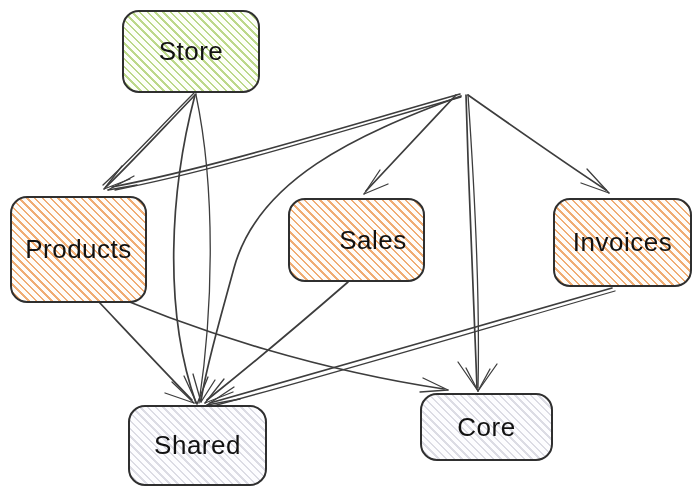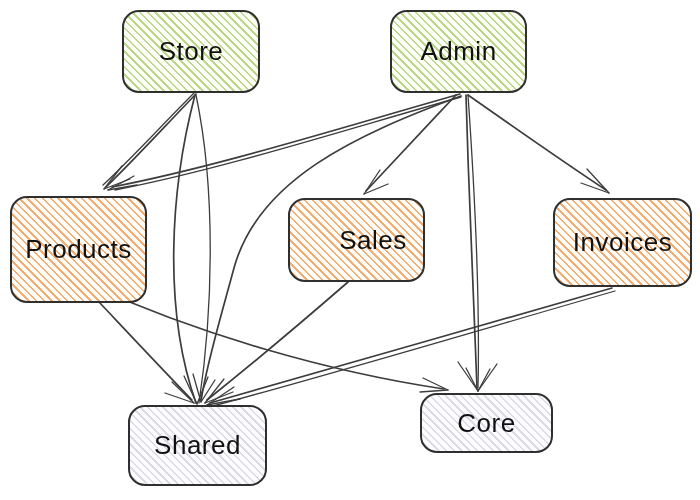--- a/index.html
+++ b/index.html
@@ -38,21 +38,21 @@
       repeating-linear-gradient(45deg, var(--util-fill,#dcdce4) 0px, var(--util-fill,#dcdce4) 1.8px,
         rgba(0,0,0,0) 1.8px, rgba(0,0,0,0) 5.5px),
       #fdfdff;
   }
   #node-store    {left:122px; top:10px;  width:138px; height:83px;}
   #node-admin    {left:390px; top:10px;  width:137px; height:83px;}
   #node-products {left:10px;  top:196px; width:137px; height:107px;}
   #node-sales    {left:288px; top:198px; width:137px; height:84px;padding-left:33px;}
   #node-invoices {left:553px; top:198px; width:139px; height:89px;text-align:right;}
   #node-shared   {left:128px; top:405px; width:139px; height:81px;}
-  #node-core     {left:420px; top:393px; width:133px; height:60px;}
+  #node-core     {left:420px; top:393px; width:133px; height:68px;}
   #edge-layer{
     position:absolute;left:0;top:0;width:700px;height:500px;
     pointer-events:none;
   }
   #edge-layer path{
     fill:none;
     stroke:var(--edge-col,#3d3d3d);
     stroke-width:1.7;
     stroke-linecap:round;
   }
@@ -136,23 +136,20 @@
       <path d="M612,288 C480,325 340,367 210,403"></path>
       <path class="s2" d="M615,291 C483,329 343,371 213,406"></path>
       <path class="s2" d="M207,405 L234,387"></path>
       <path class="s2" d="M207,405 L240,399"></path>
     </g>
   </svg>
 
   <div class="node app" id="node-store">
     <span class="label">Store</span>
   </div>
-  <div class="node app" id="node-admin">
-    <span class="label">Admin</span>
-  </div>
   <div class="node feature" id="node-products">
     <span class="label">Products</span>
   </div>
   <div class="node feature" id="node-sales">
     <span class="label">Sales</span>
   </div>
   <div class="node feature" id="node-invoices">
     <span class="label">Invoices</span>
   </div>
   <div class="node util" id="node-shared">

